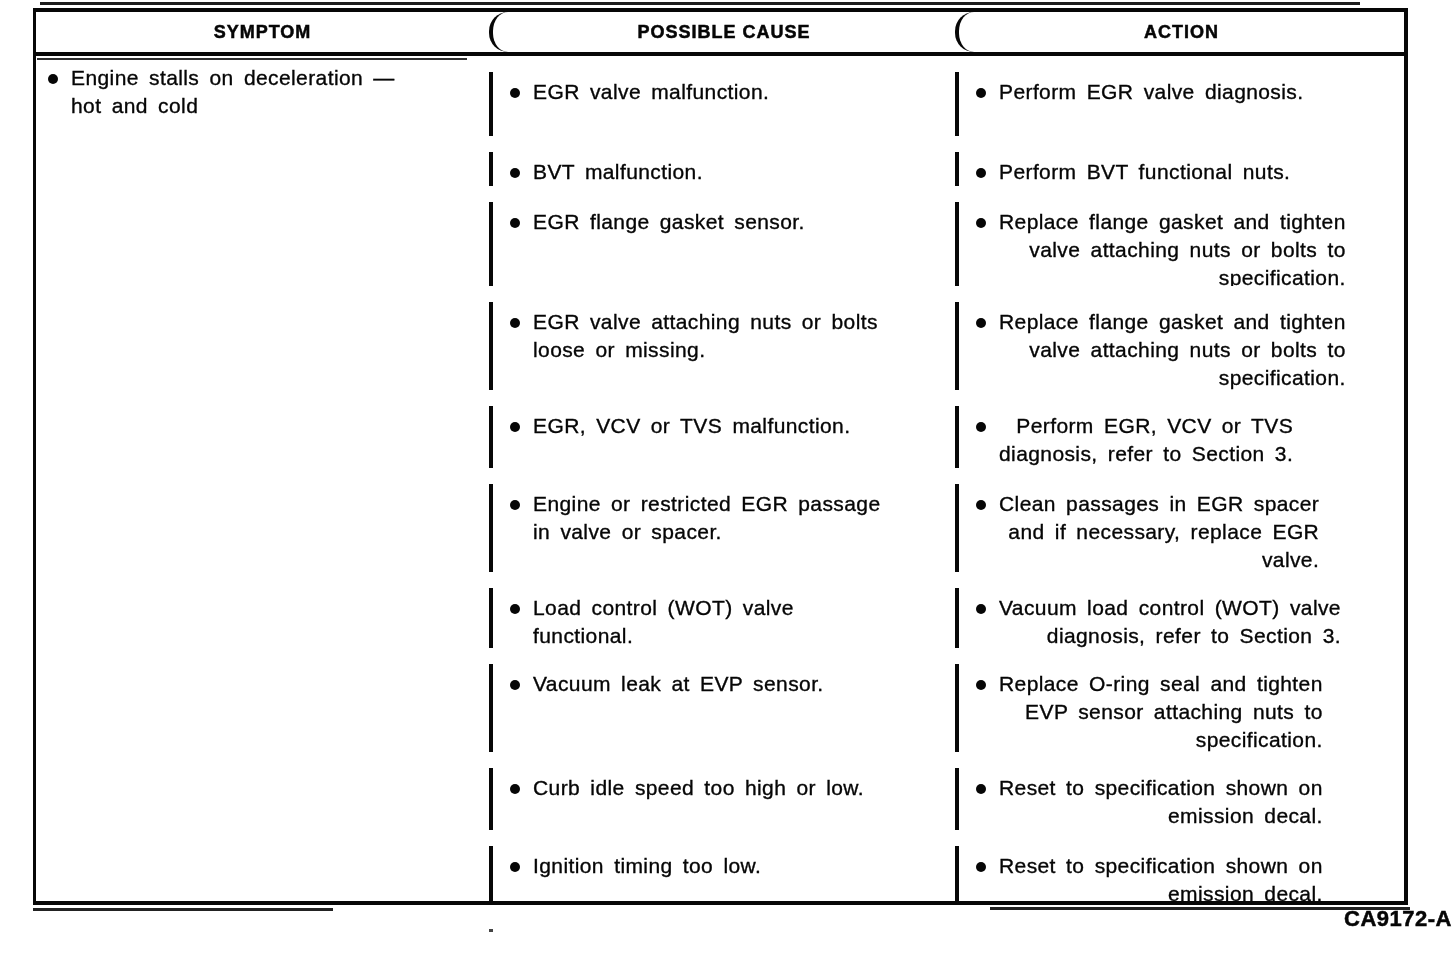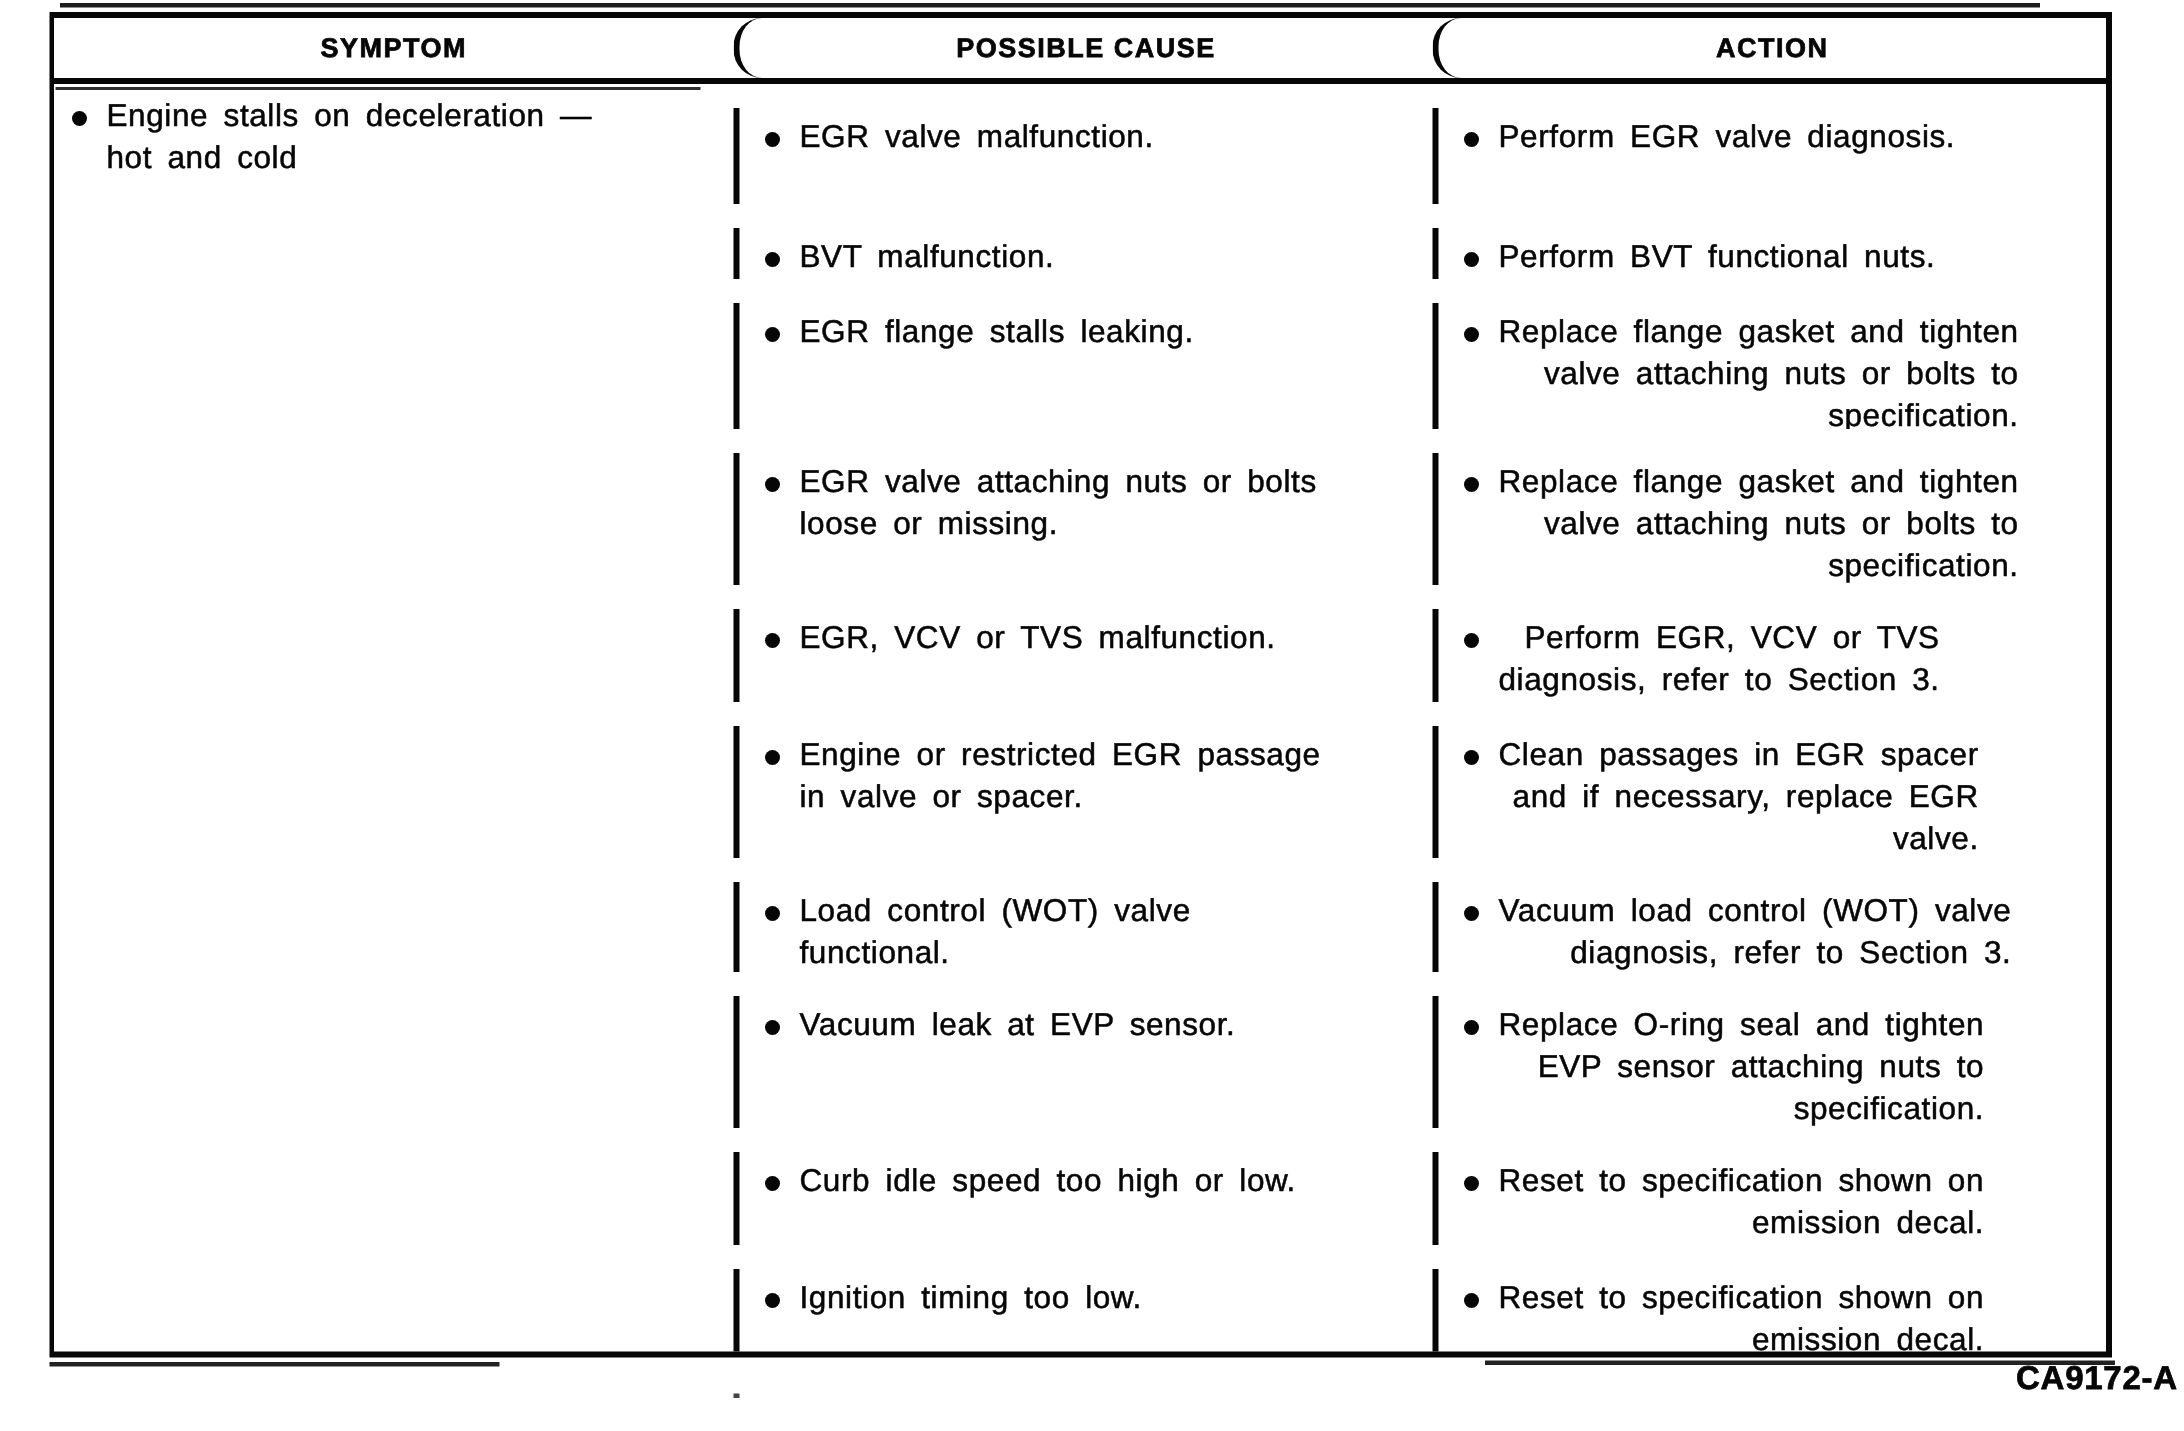--- a/index.html
+++ b/index.html
@@ -155,21 +155,21 @@
           <div class="lines">
             <span>Perform BVT functional nuts.</span>
           </div>
         </div>
       </div>
 
       <div class="cause-cell" style="grid-row:3">
         <div class="item">
           <span class="bullet"></span>
           <div class="lines">
-            <span>EGR flange stalls leaking.</span>
+            <span>EGR flange gasket sensor.</span>
           </div>
         </div>
       </div>
       <div class="action-cell" style="grid-row:3">
         <div class="item">
           <span class="bullet"></span>
           <div class="lines">
             <span>Replace flange gasket and tighten</span>
             <span>valve attaching nuts or bolts to</span>
             <span>specification.</span>

